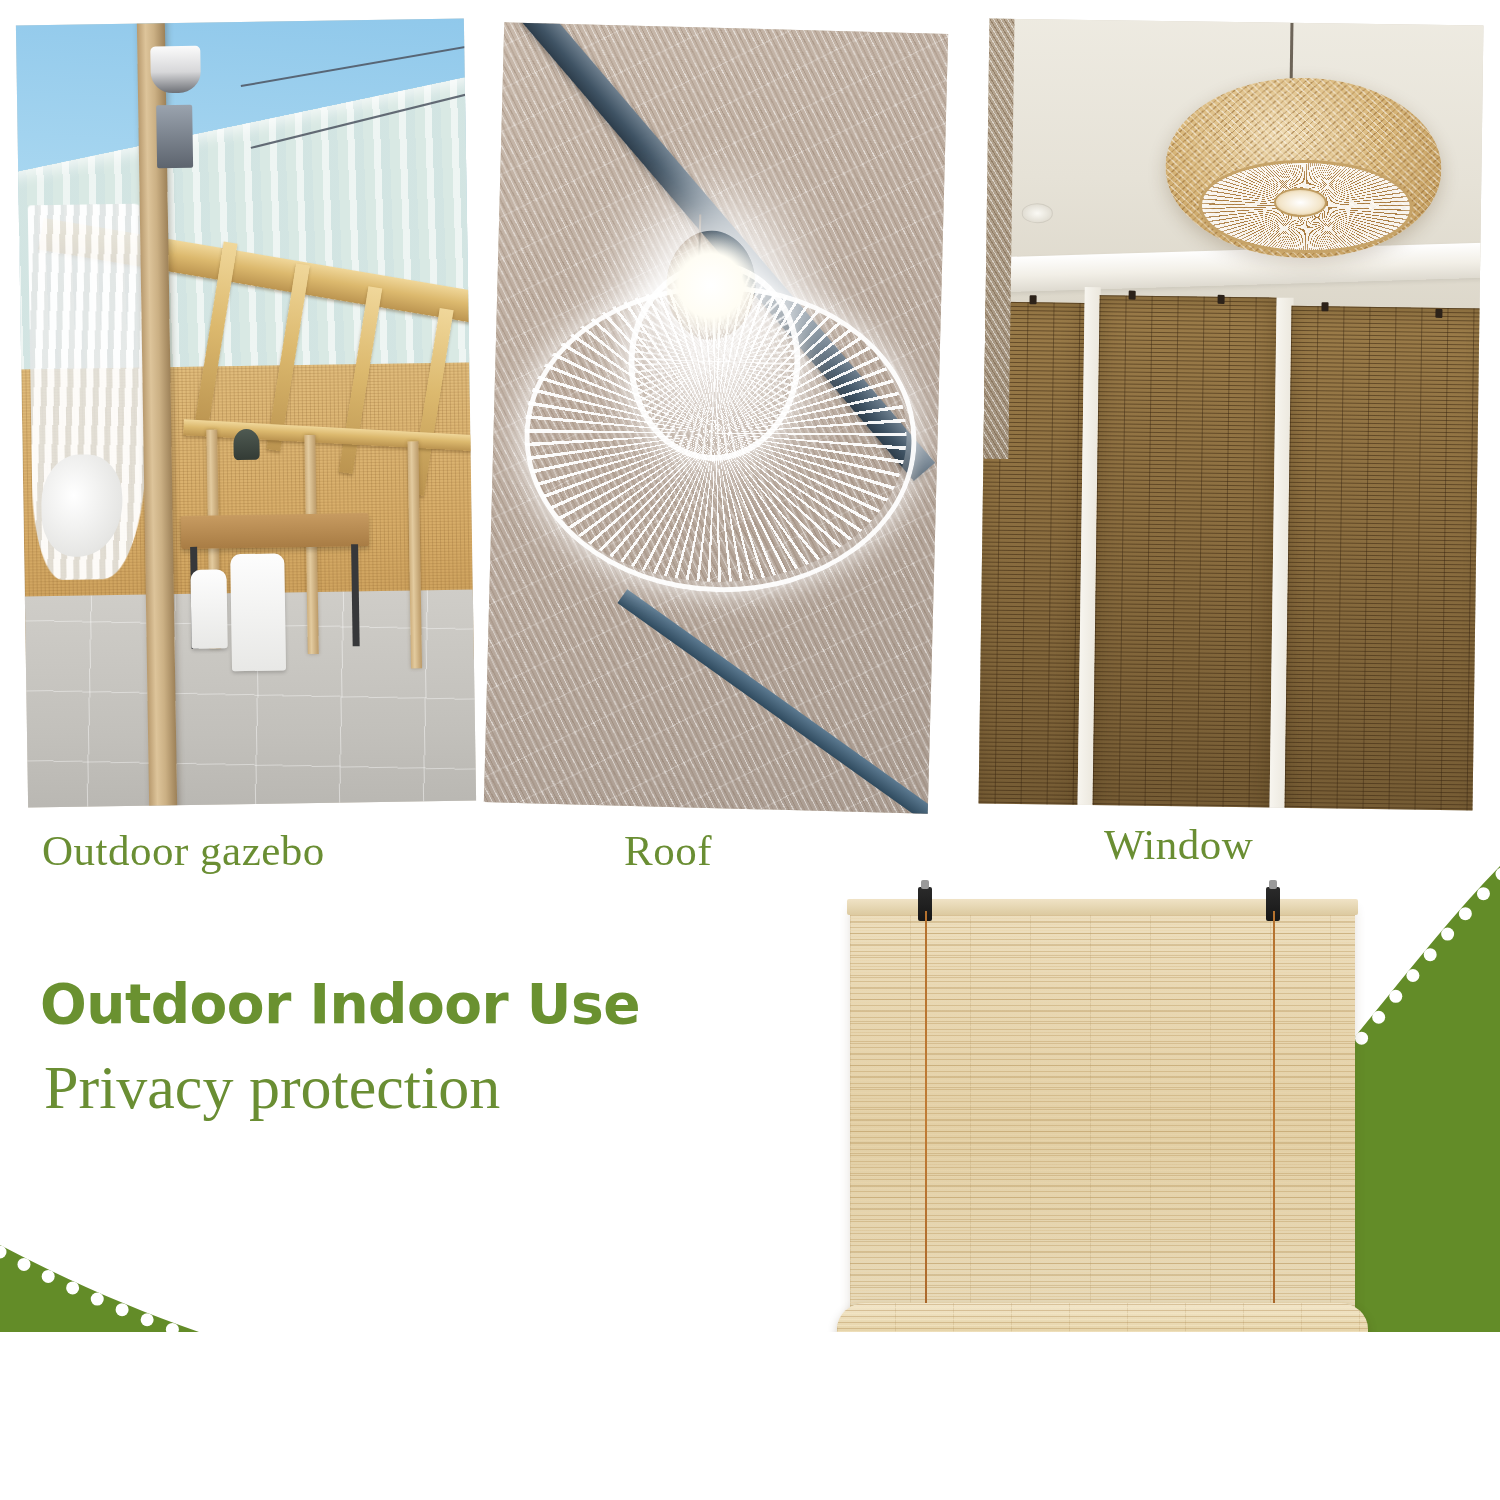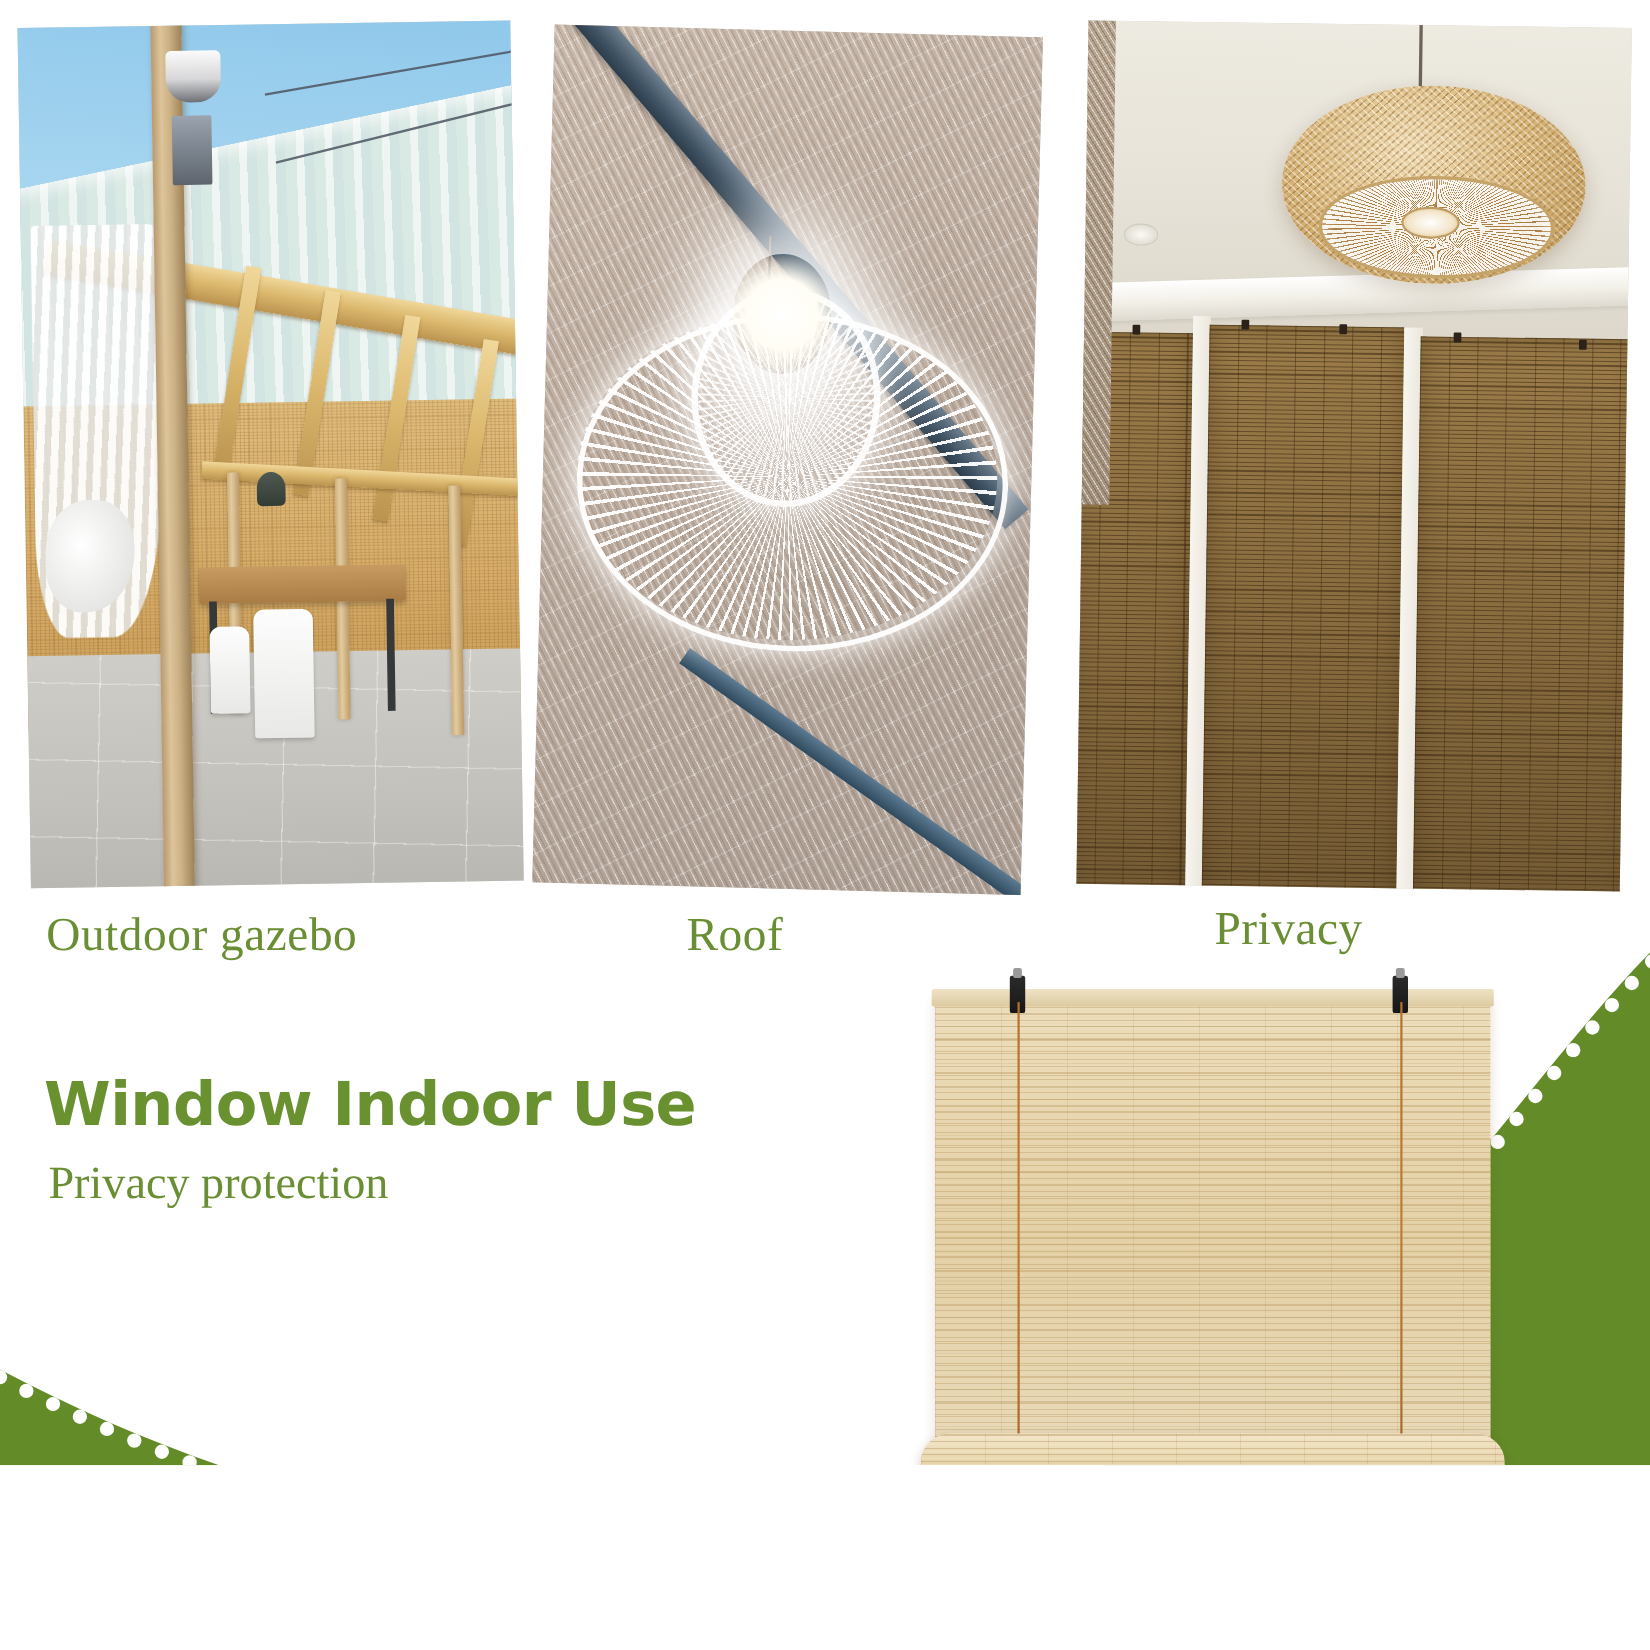--- a/index.html
+++ b/index.html
@@ -333,21 +333,21 @@
     font-weight: bold;
     font-size: 55px;
     color: #6a9130;
     letter-spacing: -0.5px;
     white-space: nowrap;
   }
   .subline {
     position: absolute;
     left: 44px;
     font-family: "Liberation Serif", serif;
-    font-size: 42px;
+    font-size: 62px;
     color: #6a8e33;
     white-space: nowrap;
   }
   #subline-privacy { top: 1052px; }
   #subline-perfect { top: 1145px; }
 
   
   #product {
     position: absolute;
     left: 850px;
@@ -504,21 +504,21 @@
       <div class="wd-lamp"></div>
       <div class="wd-lamp-disc"></div>
       <div class="wd-lamp-eye"></div>
 
       <div class="wd-reed-left"></div>
     </div>
   </div>
 
   <div class="caption" id="caption-gazebo">Outdoor gazebo</div>
   <div class="caption" id="caption-roof">Roof</div>
-  <div class="caption" id="caption-window">Privacy</div>
+  <div class="caption" id="caption-window">Window</div>
 
   <svg id="wave-layer" viewBox="0 0 1500 1500" preserveAspectRatio="none">
     <path id="wave-fill" d="M 0,1245 C 330,1420 700,1455 1010,1330 C 1230,1243 1360,1010 1500,866 L 1500,1500 L 0,1500 Z" fill="#638C28"></path>
     <path id="wave-dotline" d="M 0,1252 C 330,1427 700,1462 1010,1337 C 1230,1250 1362,1018 1502,874" fill="none" stroke="none"></path>
     <g id="wave-dots">
         <circle cx="0" cy="1252" r="6.5" fill="#ffffff"></circle>
         <circle cx="23.980222702026367" cy="1264.43408203125" r="6.5" fill="#ffffff"></circle>
         <circle cx="48.18630599975586" cy="1276.42236328125" r="6.5" fill="#ffffff"></circle>
         <circle cx="72.61139678955078" cy="1287.9578857421875" r="6.5" fill="#ffffff"></circle>
         <circle cx="97.24854278564453" cy="1299.033447265625" r="6.5" fill="#ffffff"></circle>
@@ -578,21 +578,21 @@
         <circle cx="1395.7806396484375" cy="996.3504028320312" r="6.5" fill="#ffffff"></circle>
         <circle cx="1412.92431640625" cy="975.4752807617188" r="6.5" fill="#ffffff"></circle>
         <circle cx="1430.1795654296875" cy="954.6923217773438" r="6.5" fill="#ffffff"></circle>
         <circle cx="1447.6287841796875" cy="934.0721435546875" r="6.5" fill="#ffffff"></circle>
         <circle cx="1465.351806640625" cy="913.6870727539062" r="6.5" fill="#ffffff"></circle>
         <circle cx="1483.4427490234375" cy="893.6279296875" r="6.5" fill="#ffffff"></circle>
         <circle cx="1502" cy="874" r="6.5" fill="#ffffff"></circle>
       </g>
   </svg>
 
-  <div id="headline">Window Indoor Use</div>
+  <div id="headline">Outdoor Indoor Use</div>
   <div class="subline" id="subline-privacy">Privacy protection</div>
 
   <div id="product">
     <div id="shade-body"></div>
     <div id="shade-topbar"></div>
     <div class="shade-bracket" id="bracket-left"></div>
     <div class="shade-bracket" id="bracket-right"></div>
     <div class="shade-cord" id="cord-left"></div>
     <div class="shade-cord" id="cord-right"></div>
     <div id="shade-roll"></div>

